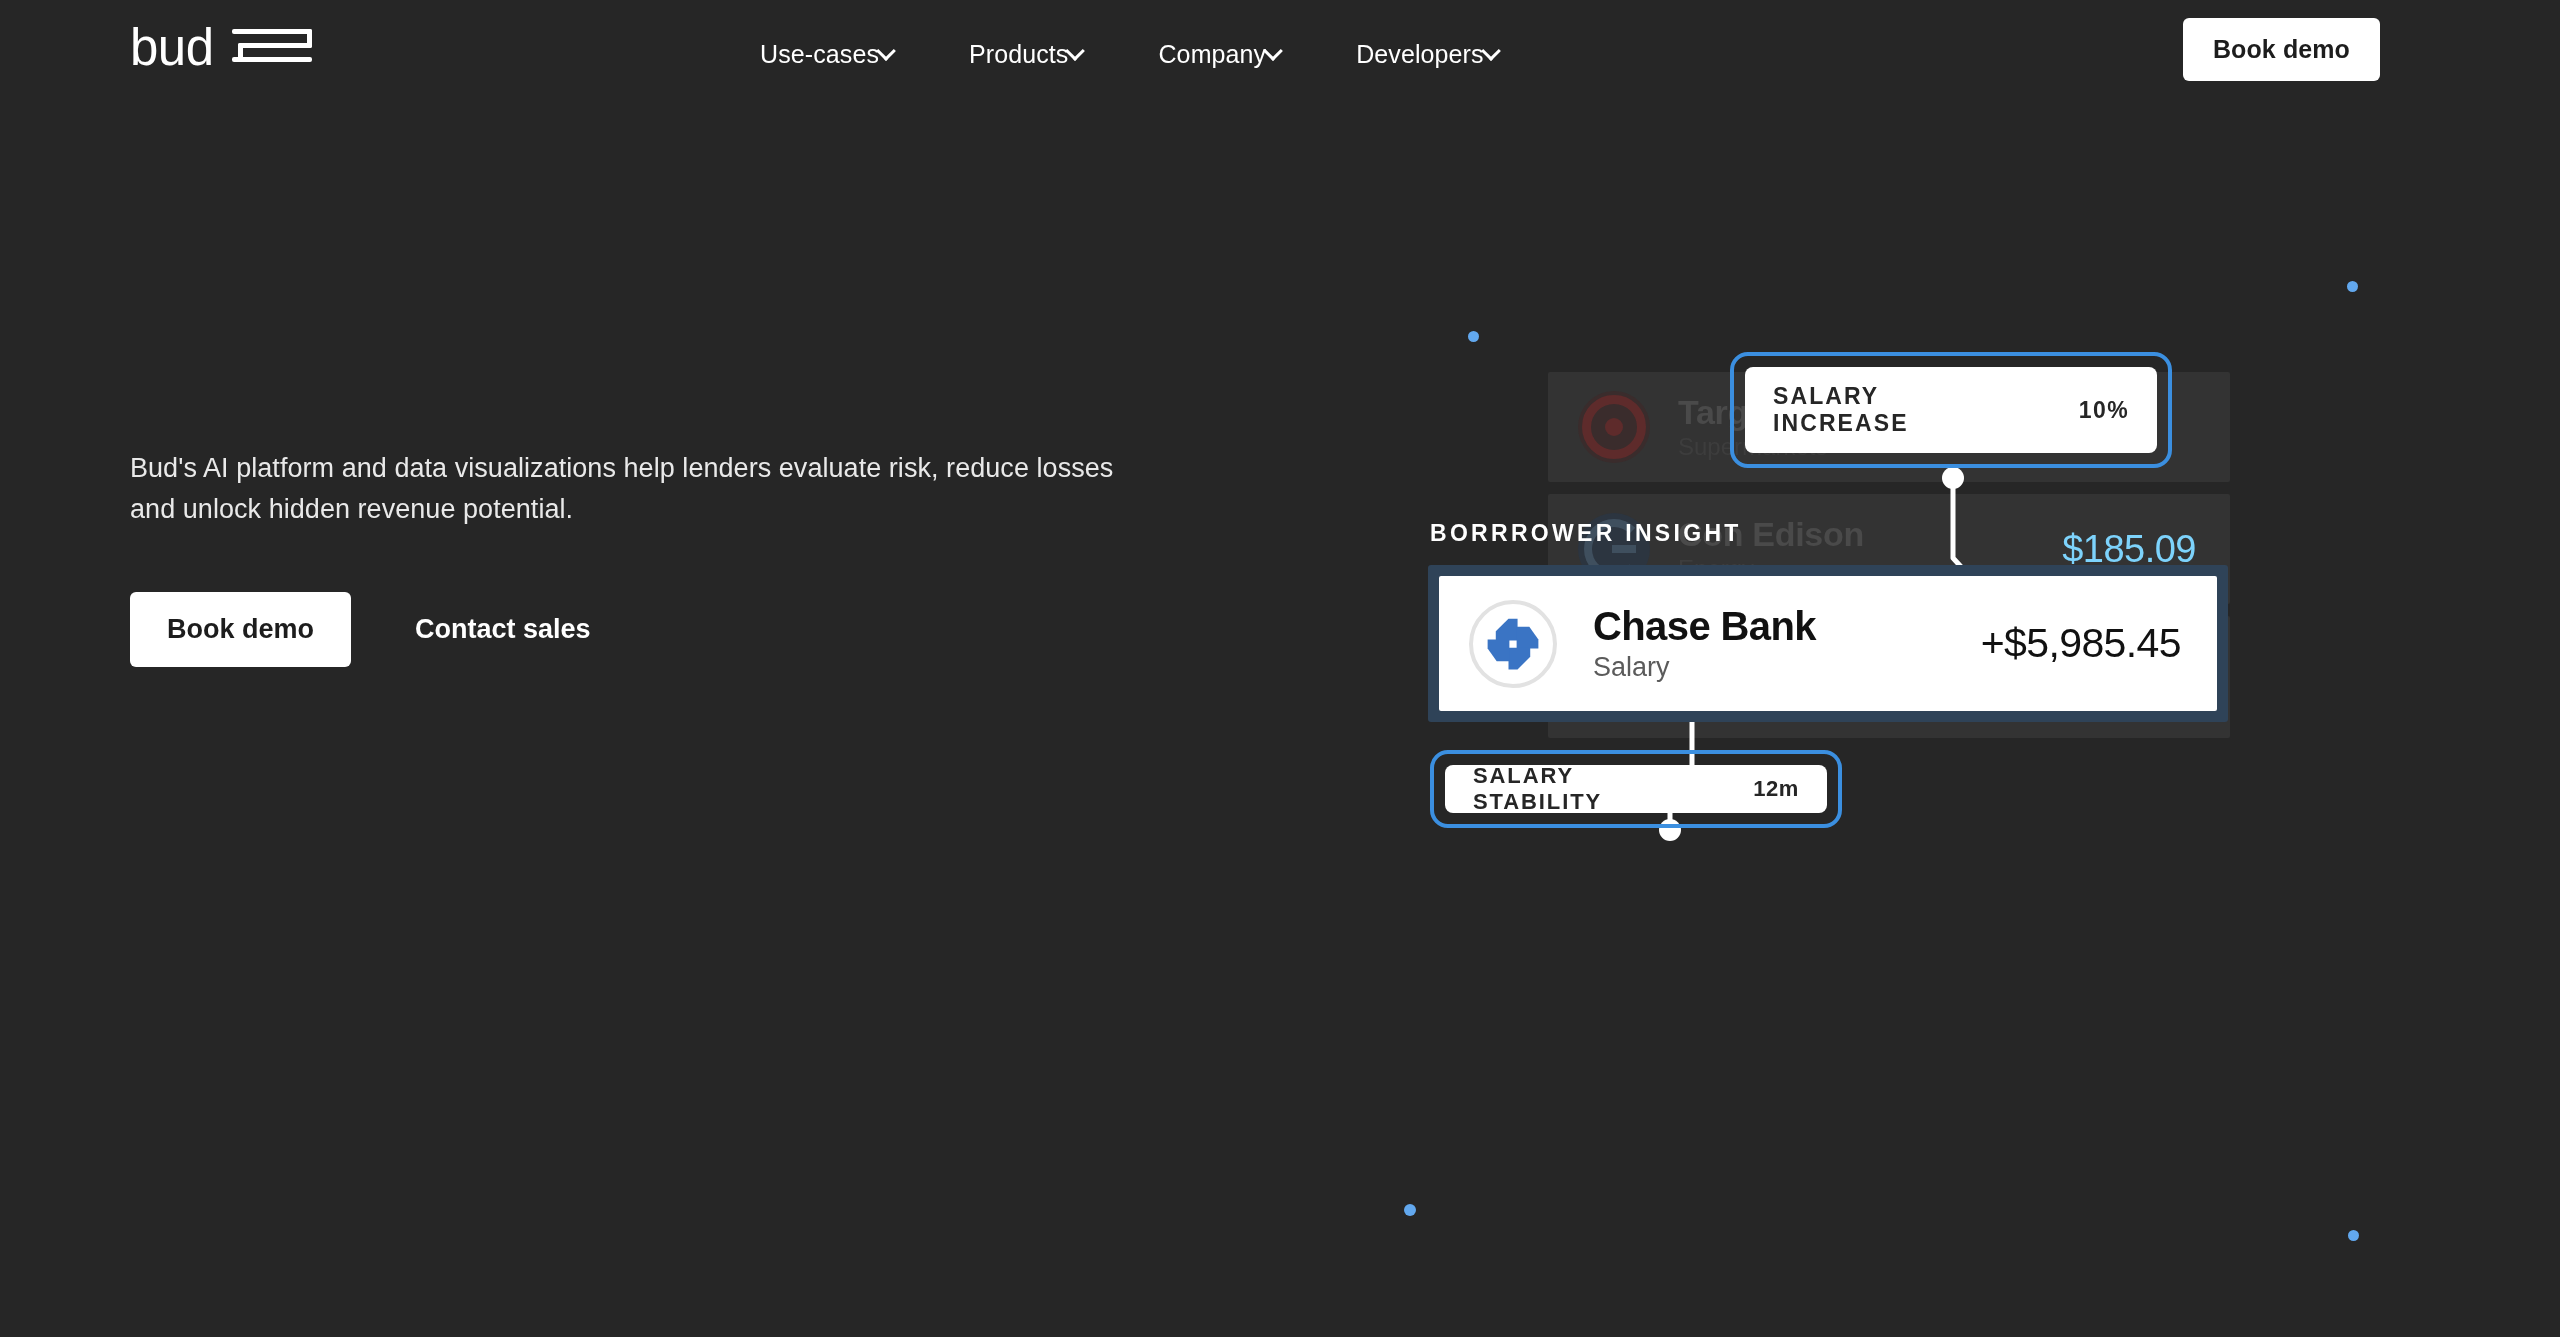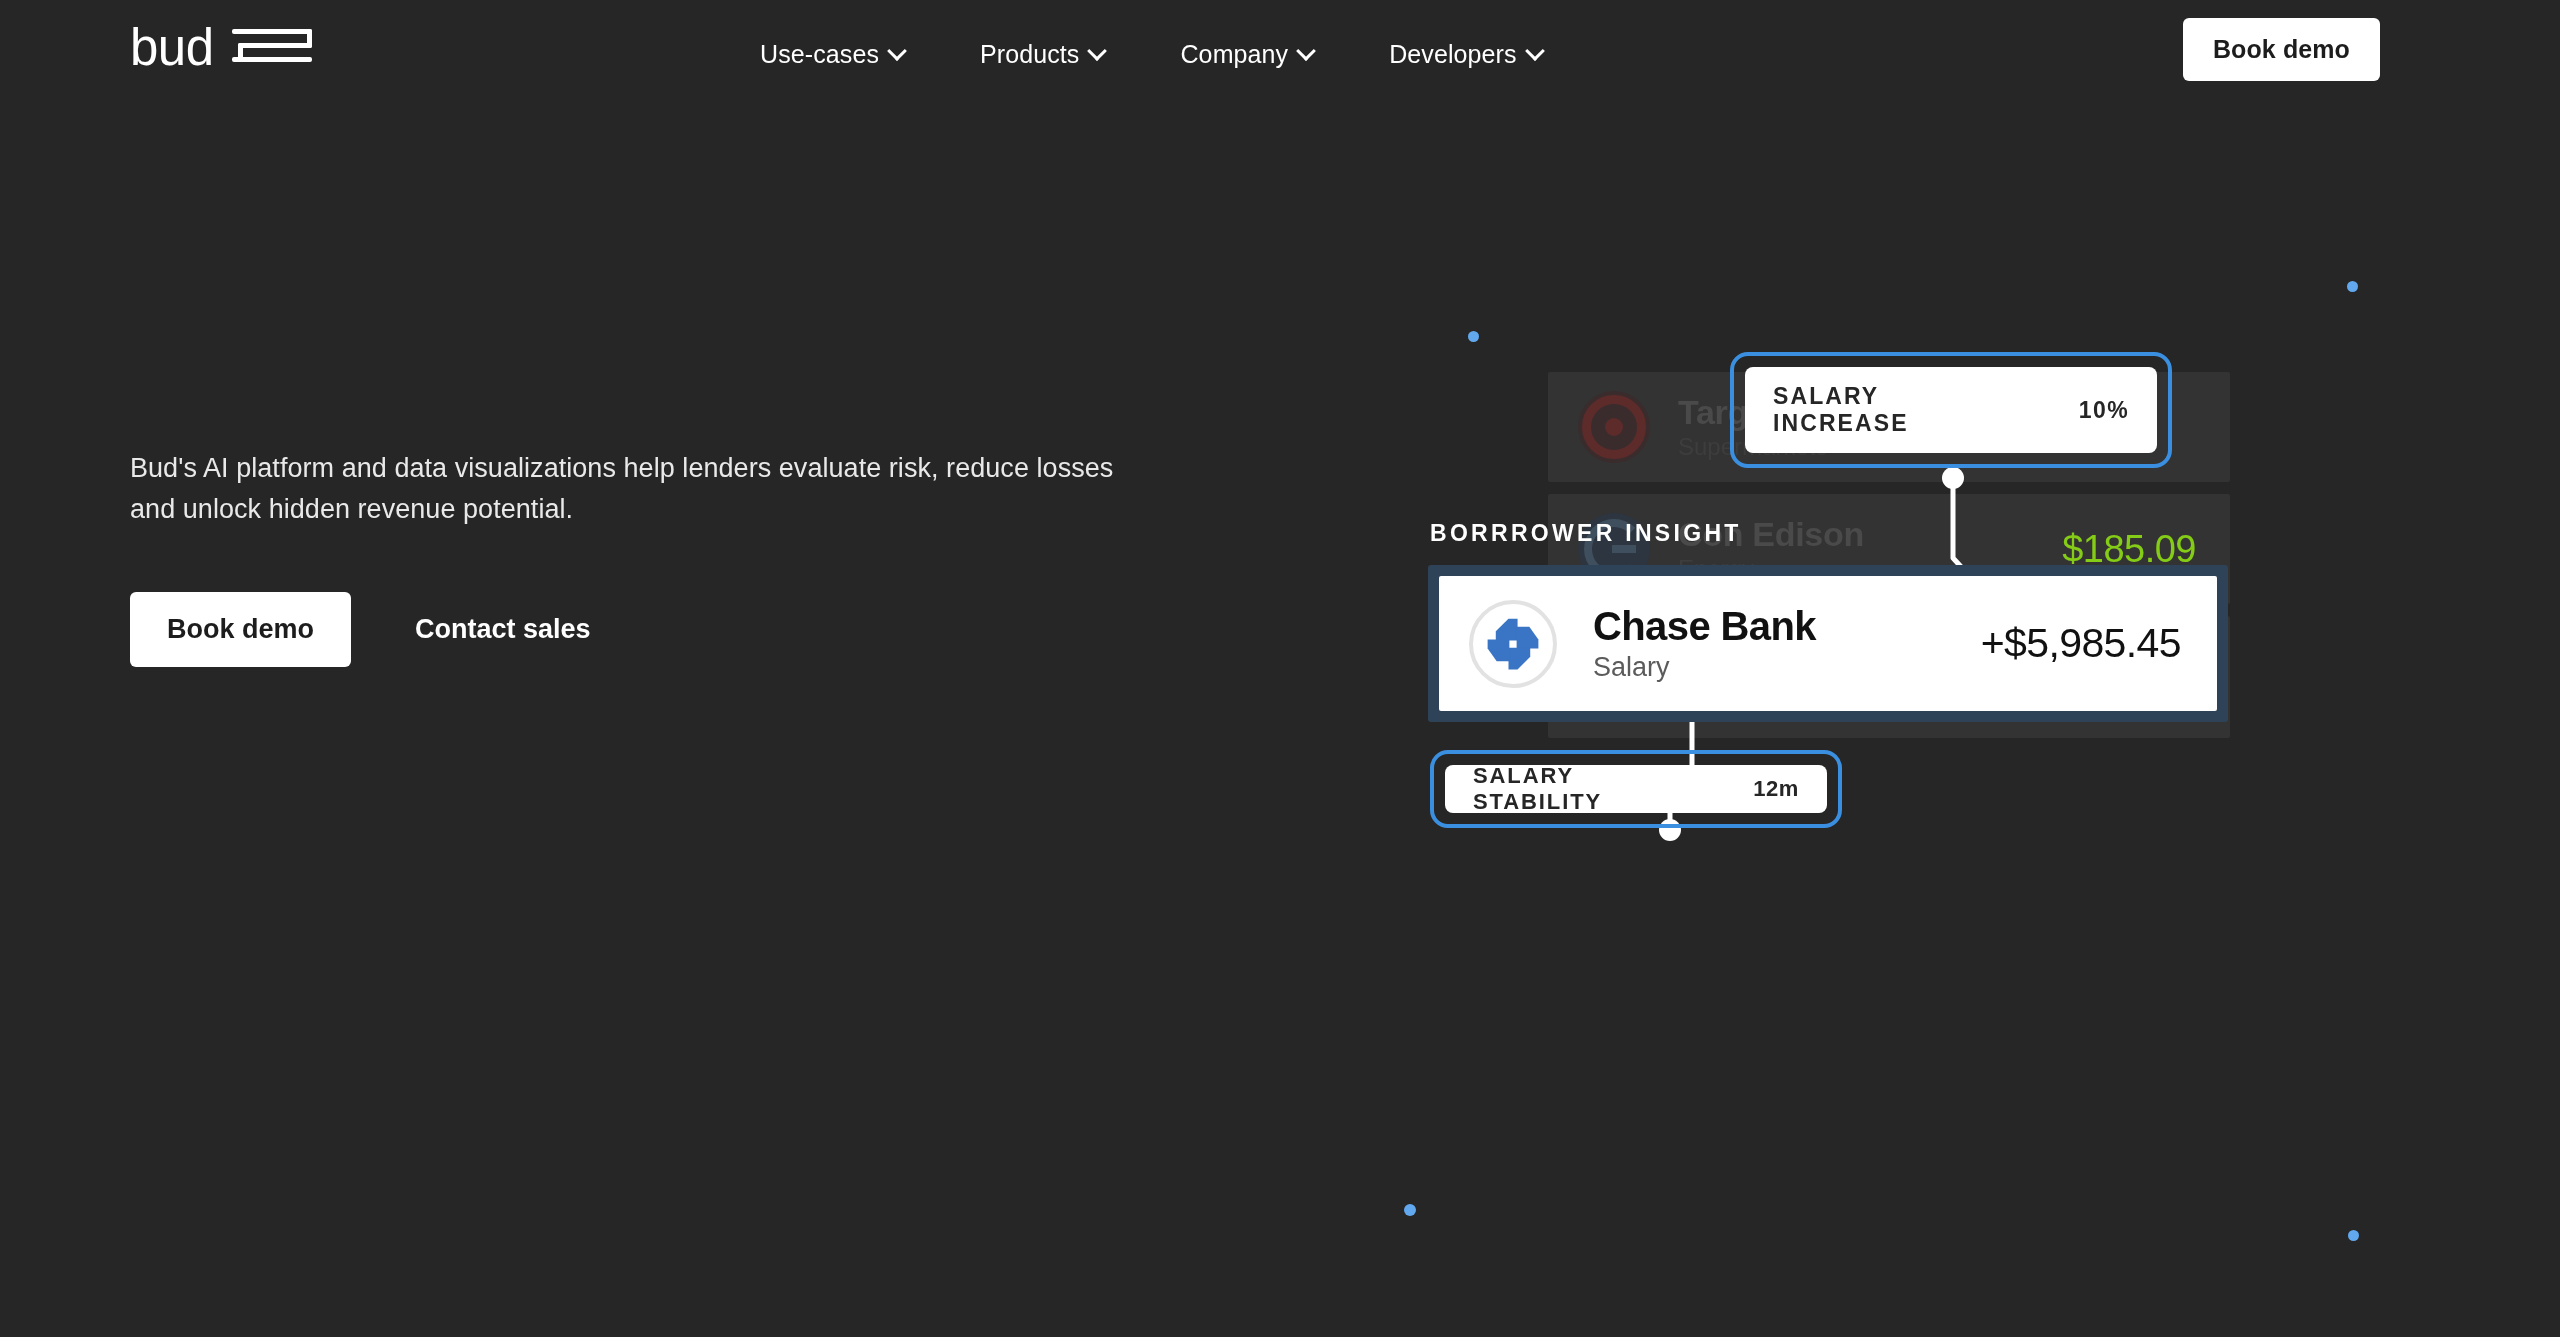--- a/index.html
+++ b/index.html
@@ -72,21 +72,20 @@
     position: absolute;
     left: 760px;
     top: 32px;
     display: flex;
     align-items: center;
     gap: 0px;
   }
   .nav-item {
     display: flex;
     align-items: center;
-    gap: 11px;
     color: #ffffff;
     font-size: 25px;
     font-weight: 400;
     letter-spacing: 0.1px;
     cursor: pointer;
     padding: 8px 0;
     margin-right: 75px;
     white-space: nowrap;
   }
   .nav-item:last-child { margin-right: 0; }
@@ -251,21 +250,21 @@
     line-height: 1.12;
     letter-spacing: -0.3px;
   }
   .txn-cat {
     color: #3d3d3d;
     font-size: 24px;
     font-weight: 400;
     margin-top: 2px;
   }
   .txn-amt {
-    color: #84cc16;
+    color: #7dd3fc;
     font-size: 38px;
     font-weight: 400;
     letter-spacing: -0.5px;
   }
 
   
   .connectors {
     position: absolute;
     left: 0; top: 0;
     width: 1000px; height: 1120px;

